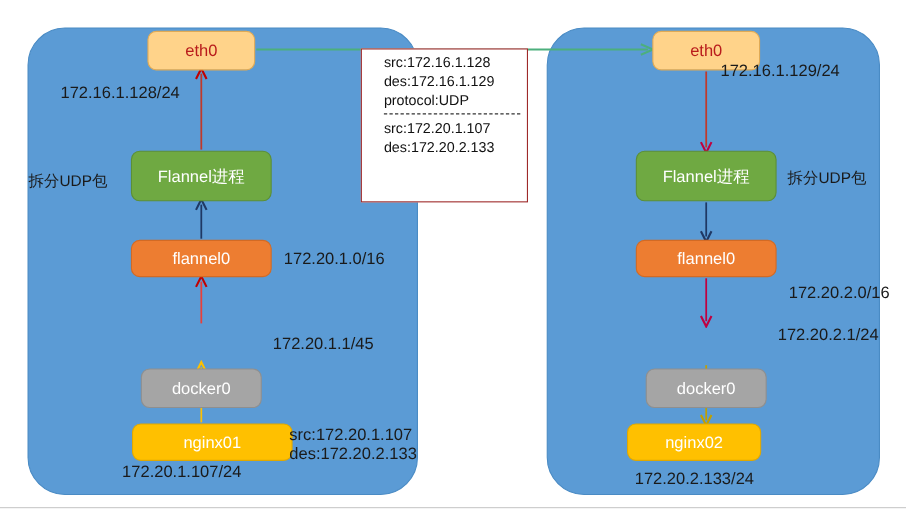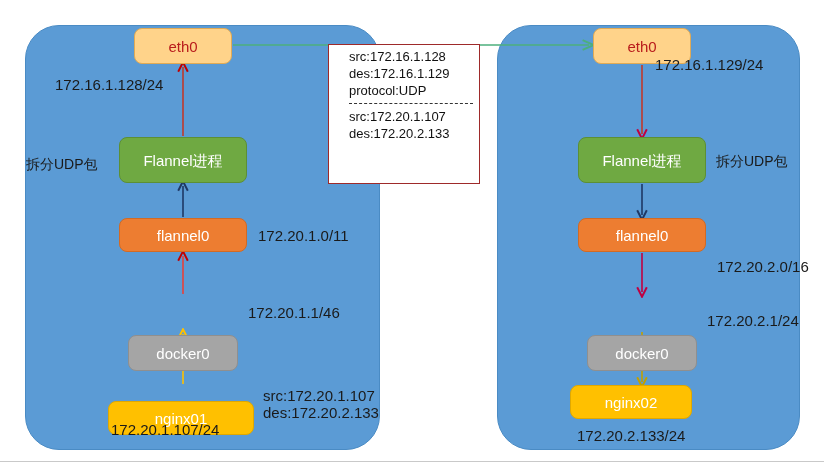--- a/index.html
+++ b/index.html
@@ -66,21 +66,21 @@
     background: #ffc000;
     border: 1px solid #e0a800;
     color: #ffffff;
   }
 
   
   #eth0-left      { left: 134px; top: 28px;  width: 98px;  height: 36px; }
   #flannelp-left  { left: 119px; top: 137px; width: 128px; height: 46px; }
   #flannel0-left  { left: 119px; top: 218px; width: 128px; height: 34px; }
   #docker0-left   { left: 128px; top: 295px; width: 110px; height: 36px; }
-  #nginx01        { left: 108px; top: 385px; width: 146px; height: 34px; margin-top: 16px; }
+  #nginx01        { left: 120px; top: 385px; width: 146px; height: 34px; }
 
   
   #eth0-right     { left: 593px; top: 28px;  width: 98px;  height: 36px; }
   #flannelp-right { left: 578px; top: 137px; width: 128px; height: 46px; }
   #flannel0-right { left: 578px; top: 218px; width: 128px; height: 34px; }
   #docker0-right  { left: 587px; top: 295px; width: 110px; height: 36px; }
   #nginx02        { left: 570px; top: 385px; width: 122px; height: 34px; }
 
   
   .lbl {
@@ -96,21 +96,21 @@
   #lbl-encap           { left: 26px;  top: 156px; }
   #lbl-flannel0-left-ip{ left: 258px; top: 227px; }
   #lbl-docker0-left-ip { left: 248px; top: 304px; }
   #lbl-nginx01-ip      { left: 111px; top: 421px; }
   #lbl-nginx01-src     { left: 263px; top: 387px; }
   #lbl-nginx01-des     { left: 263px; top: 404px; }
 
   #lbl-eth0-right-ip   { left: 655px; top: 56px; }
   #lbl-decap           { left: 716px; top: 153px; }
   #lbl-flannel0-right-ip{left: 717px; top: 210px; margin-top: 48px; }
-  #lbl-docker0-right-ip{ left: 707px; top: 312px; }
+  #lbl-docker0-right-ip{ left: 707px; top: 296px; }
   #lbl-nginx02-ip      { left: 577px; top: 427px; }
 
   
   #packet-box {
     position: absolute;
     left: 328px; top: 44px;
     width: 152px; height: 140px;
     background: #ffffff;
     border: 1px solid #9e2a2a;
     padding: 3px 0 0 20px;
@@ -191,23 +191,23 @@
   <div class="node node-flannel0" id="flannel0-left">flannel0</div>
 
   <div class="node node-docker0" id="docker0-left">docker0</div>
 
   <div class="node node-nginx" id="nginx01">nginx01</div>
 
   <div class="lbl" id="lbl-eth0-left-ip">172.16.1.128/24</div>
 
   <div class="lbl lbl-cn" id="lbl-encap">拆分UDP包</div>
 
-  <div class="lbl" id="lbl-flannel0-left-ip">172.20.1.0/11</div>
-
-  <div class="lbl" id="lbl-docker0-left-ip">172.20.1.1/46</div>
+  <div class="lbl" id="lbl-flannel0-left-ip">172.20.1.0/16</div>
+
+  <div class="lbl" id="lbl-docker0-left-ip">172.20.1.1/45</div>
 
   <div class="lbl" id="lbl-nginx01-ip">172.20.1.107/24</div>
 
   <div class="lbl" id="lbl-nginx01-src">src:172.20.1.107</div>
 
   <div class="lbl" id="lbl-nginx01-des">des:172.20.2.133</div>
 
   <div id="packet-box">
     <div class="pline">src:172.16.1.128</div>
     <div class="pline">des:172.16.1.129</div>

